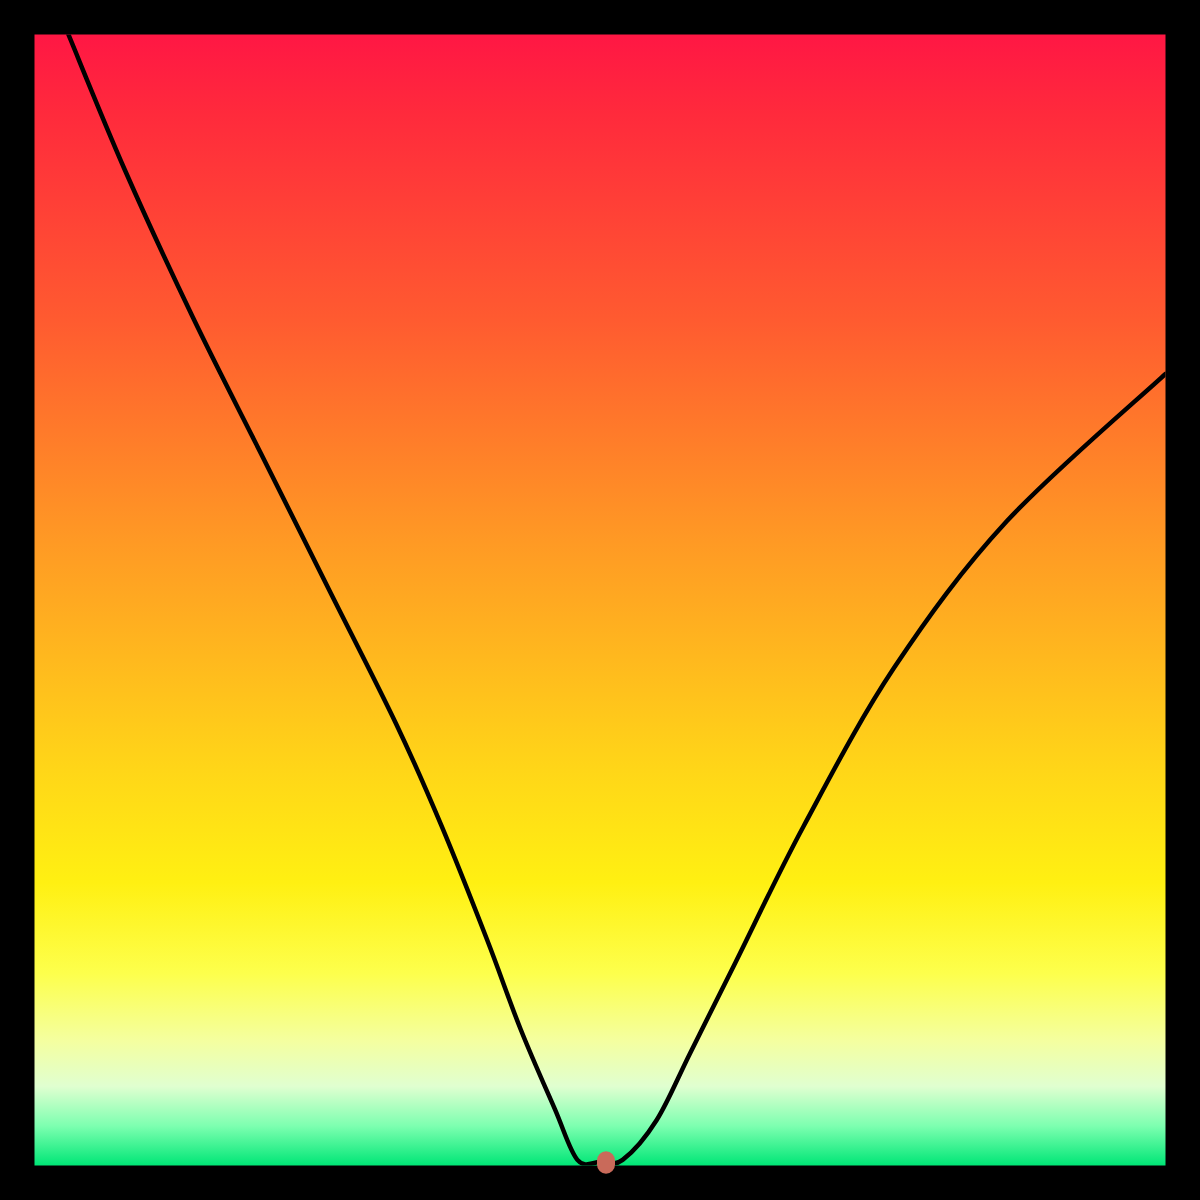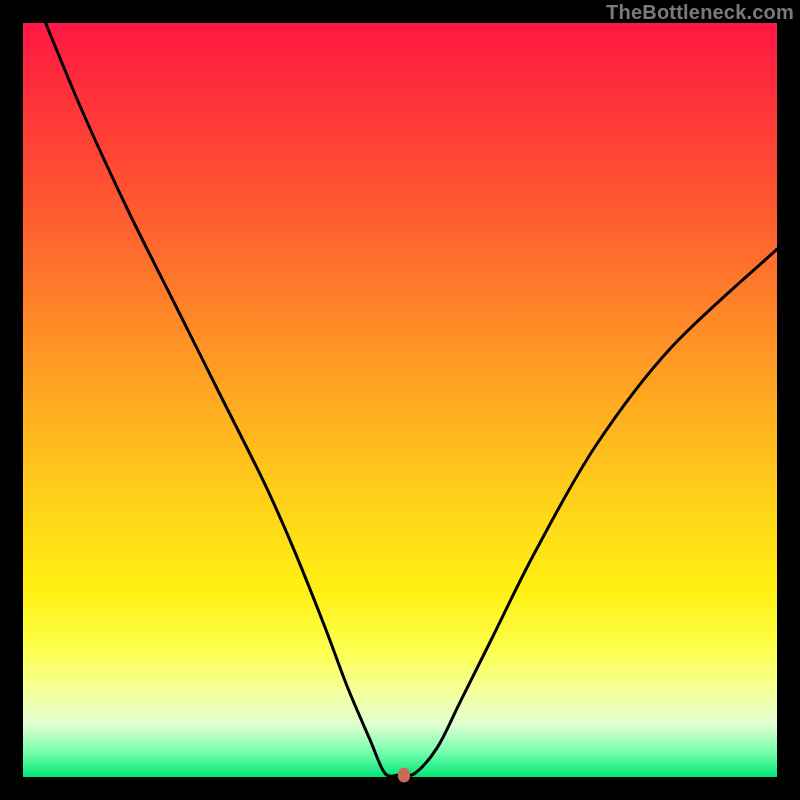--- a/index.html
+++ b/index.html
@@ -67,21 +67,20 @@
     background: #c96a5a;
     transform: translate(-50%, -50%);
     z-index: 5;
   }
 </style>
 </head>
 <body>
 
 <div class="frame">
 
-  <div class="watermark">TheBottleneck.com</div>
 
   <div class="plot-area">
 
     <svg class="curve" viewBox="0 0 754 754" preserveAspectRatio="none">
       <path id="curve-path" fill="none" stroke="#000000" stroke-width="3" stroke-linecap="round" stroke-linejoin="round" d="M 22.619999999999997,0 C 28.903333333333332,15.080000000000004 46.49666666666666,59.06333333333335 60.32,90.48000000000002 C 74.14333333333335,121.89666666666669 90.48000000000002,157.08333333333334 105.56000000000002,188.5 C 120.64000000000001,219.91666666666666 135.72,248.82000000000002 150.8,278.98 C 165.88000000000002,309.14 180.96000000000004,339.29999999999995 196.04000000000002,369.46 C 211.12,399.62 228.71333333333334,433.55 241.28,459.94 C 253.84666666666666,486.33 261.38666666666666,503.9233333333333 271.44,527.8 C 281.49333333333334,551.6766666666666 292.80333333333334,580.58 301.6,603.2 C 310.3966666666667,625.82 316.67999999999995,644.67 324.21999999999997,663.52 C 331.76,682.37 340.55666666666673,701.8483333333332 346.84000000000003,716.3 C 353.12333333333333,730.7516666666667 356.8933333333333,744.3236666666667 361.91999999999996,750.23 C 366.9466666666666,756.1363333333334 371.9733333333333,751.738 377,751.738 C 382.0266666666667,751.738 385.7966666666667,754.8796666666667 392.08000000000004,750.23 C 398.3633333333334,745.5803333333333 407.1600000000001,735.7783333333334 414.70000000000005,723.84 C 422.24,711.9016666666666 428.5233333333333,696.1933333333334 437.32,678.6 C 446.1166666666667,661.0066666666667 454.91333333333336,643.4133333333333 467.48,618.28 C 480.0466666666667,593.1466666666666 495.1266666666667,560.4733333333332 512.72,527.8 C 530.3133333333334,495.1266666666666 550.42,456.17 573.04,422.24 C 595.66,388.31 618.28,356.8933333333334 648.4399999999999,324.22 C 678.5999999999999,291.5466666666667 736.4066666666666,242.53666666666672 754,226.20000000000005"></path>
     </svg>
 
     <div class="marker" id="marker" style="left: 380.77px; top: 751.738px; background: rgb(201, 106, 90);"></div>
 
   </div>

